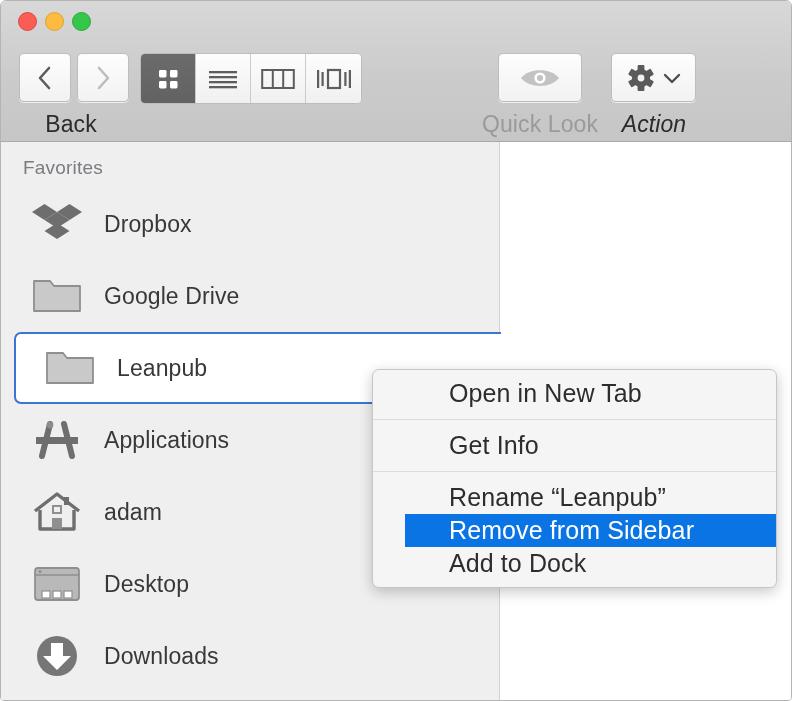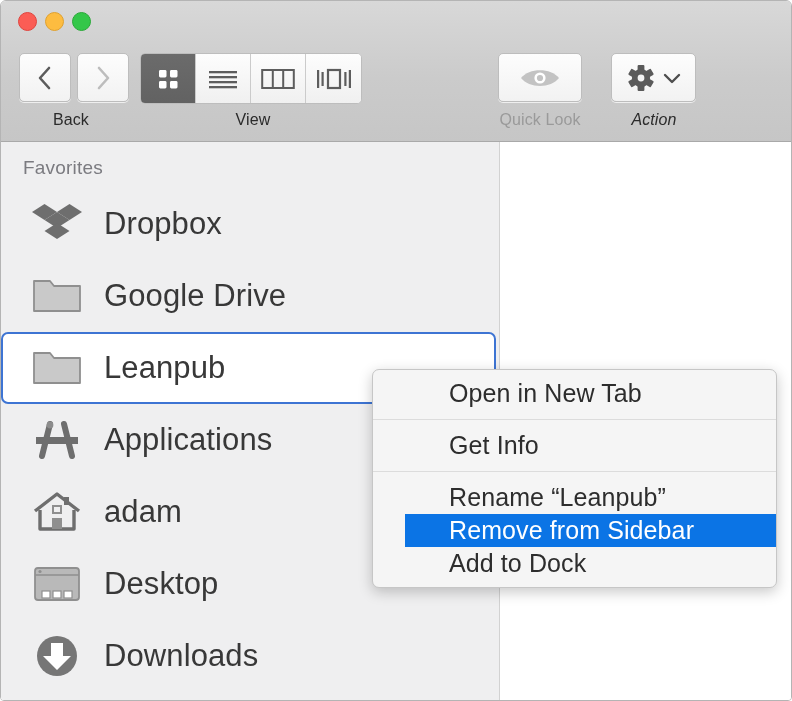--- a/index.html
+++ b/index.html
@@ -59,21 +59,21 @@
     height: 58px;
   }
 
   .tb-group { position: absolute; }
 
   .tb-label {
     position: absolute;
     top: 60px;
     width: 100%;
     text-align: center;
-    font-size: 16px;
+    font-size: 23px;
     color: #2b2b2b;
     white-space: nowrap;
     letter-spacing: .1px;
   }
   .tb-label.disabled { color: #9a9a9a; text-align: center; }
 
   
   .tb-btn {
     box-sizing: border-box;
     background: linear-gradient(to bottom, #fdfdfd 0%, #f2f2f2 100%);
@@ -164,30 +164,30 @@
 
   .sb-row {
     position: relative;
     height: 72px;
     display: flex;
     align-items: center;
     box-sizing: border-box;
     padding-left: 30px;
   }
   .sb-row .label {
-    font-size: 31px;
+    font-size: 23px;
     color: #383838;
     margin-left: 21px;
     letter-spacing: .1px;
   }
   .sb-row.selected {
     background: #ffffff;
     border: 2px solid #3d74d3;
     border-radius: 7px;
-    margin: 0 0;
+    margin: 0 13px;
     width: 495px;
     padding-left: 28px;
   }
   .sb-icon {
     width: 52px;
     height: 46px;
     display: flex;
     align-items: center;
     justify-content: center;
     flex: none;
@@ -297,21 +297,20 @@
           <div class="seg-item">
             <svg class="ico" width="36" height="24" viewBox="0 0 36 24">
               <rect x="1" y="3" width="2.2" height="18" fill="#5d5d5d"></rect>
               <rect x="5.5" y="5" width="2.2" height="14" fill="#5d5d5d"></rect>
               <rect x="12" y="3" width="12" height="18" fill="none" stroke="#5d5d5d" stroke-width="2.2"></rect>
               <rect x="28.3" y="5" width="2.2" height="14" fill="#5d5d5d"></rect>
               <rect x="32.8" y="3" width="2.2" height="18" fill="#5d5d5d"></rect>
             </svg>
           </div>
         </div>
-        <div class="tb-label">View</div>
       </div>
 
 
       <div class="tb-group" id="grp-quicklook">
         <div class="tb-btn">
           <svg class="ico" width="42" height="26" viewBox="0 0 42 26">
             <path d="M2 13 C10 2.5, 32 2.5, 40 13 C32 23.5, 10 23.5, 2 13 Z" fill="#c3c3c3"></path>
             <circle cx="21" cy="13" r="5.6" fill="#ffffff"></circle>
             <circle cx="21" cy="13" r="3.1" fill="#c3c3c3"></circle>
           </svg>

